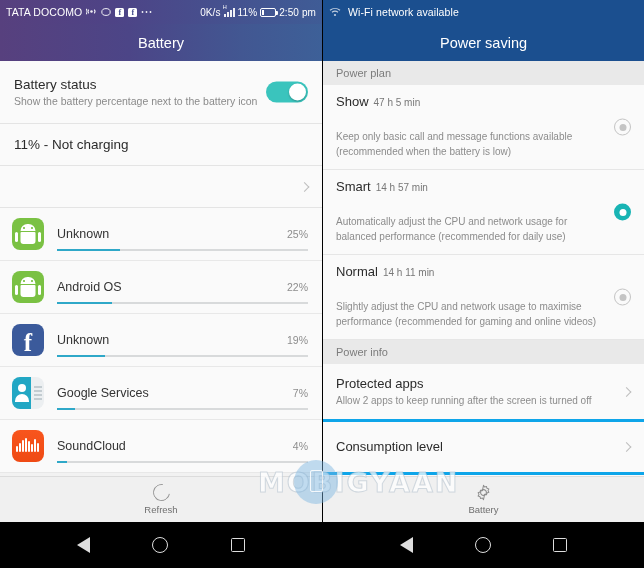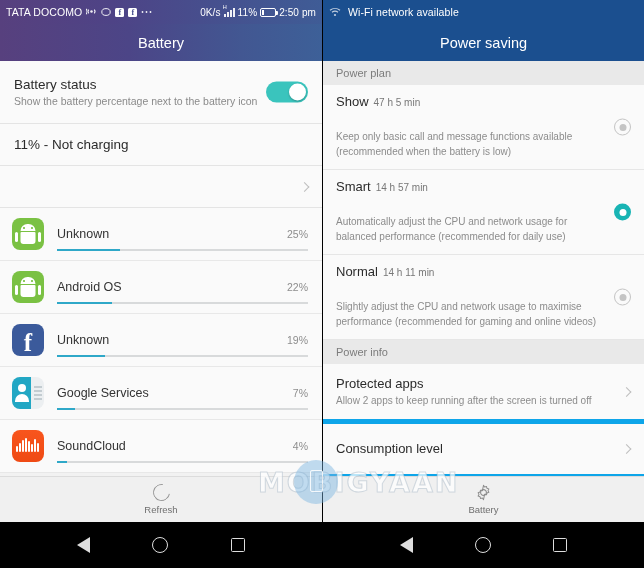--- a/index.html
+++ b/index.html
@@ -120,21 +120,21 @@
     position:relative; }
   .plan-t { font-size:13px; color:#2b2b2b; }
   .plan-t em { font-style:normal; font-size:10px; color:#777; margin-left:5px; }
   .plan-d { font-size:10px; color:#8c8c8c; line-height:1.45; margin-top:21px; }
   .radio { position:absolute; right:13px; top:50%; transform:translateY(-50%);
     width:17px; height:17px; border-radius:50%; border:1.4px solid #c4c4c4; }
   .radio:after { content:""; position:absolute; left:50%; top:50%; transform:translate(-50%,-50%);
     width:7px; height:7px; border-radius:50%; background:#c4c4c4; }
   .radio.on { border-color:#18b4b4; background:#18b4b4; border-width:4px; }
   .radio.on:after { width:7px; height:7px; background:#fff; }
-  .inforow { background:#fafafa; border-bottom:5px solid #0ea5e9; padding:12px 32px 13px 13px;
+  .inforow { background:#fafafa; border-bottom:3px solid #0ea5e9; padding:12px 32px 13px 13px;
     position:relative; min-height:46px; }
   .info-t { font-size:13px; color:#2b2b2b; }
   .info-d { font-size:10px; color:#8c8c8c; margin-top:4px; }
   .inforow.big { padding-top:17px; padding-bottom:18px; }
 
   
   .wm { position:absolute; left:258px; top:464px; width:200px; height:36px;
     pointer-events:none; z-index:40; display:flex; align-items:center; }
   .wm-text { font-size:27px; font-weight:bold; letter-spacing:2px; color:rgba(255,255,255,.72);
     -webkit-text-stroke:1px rgba(170,185,200,.5); font-family:"DejaVu Sans", sans-serif; }

